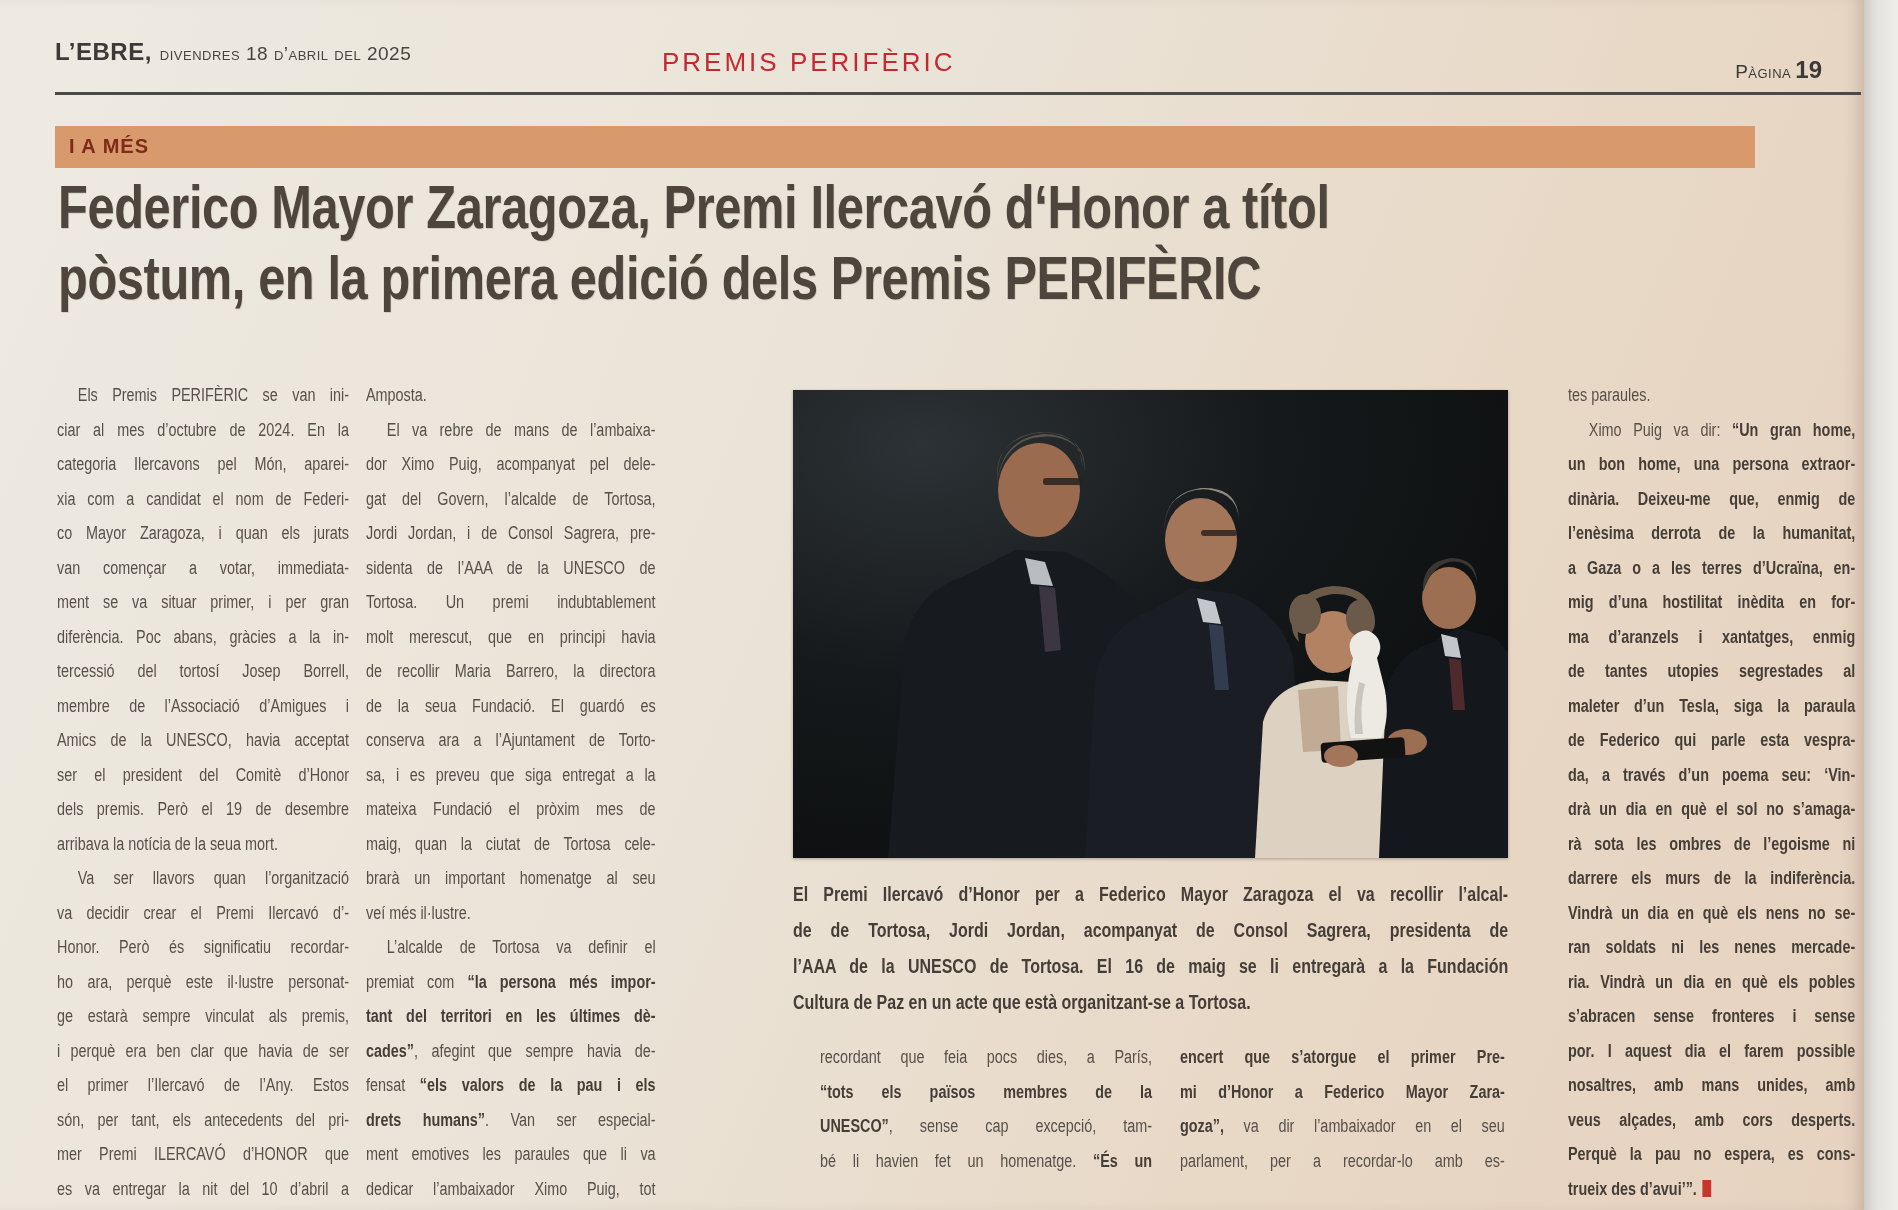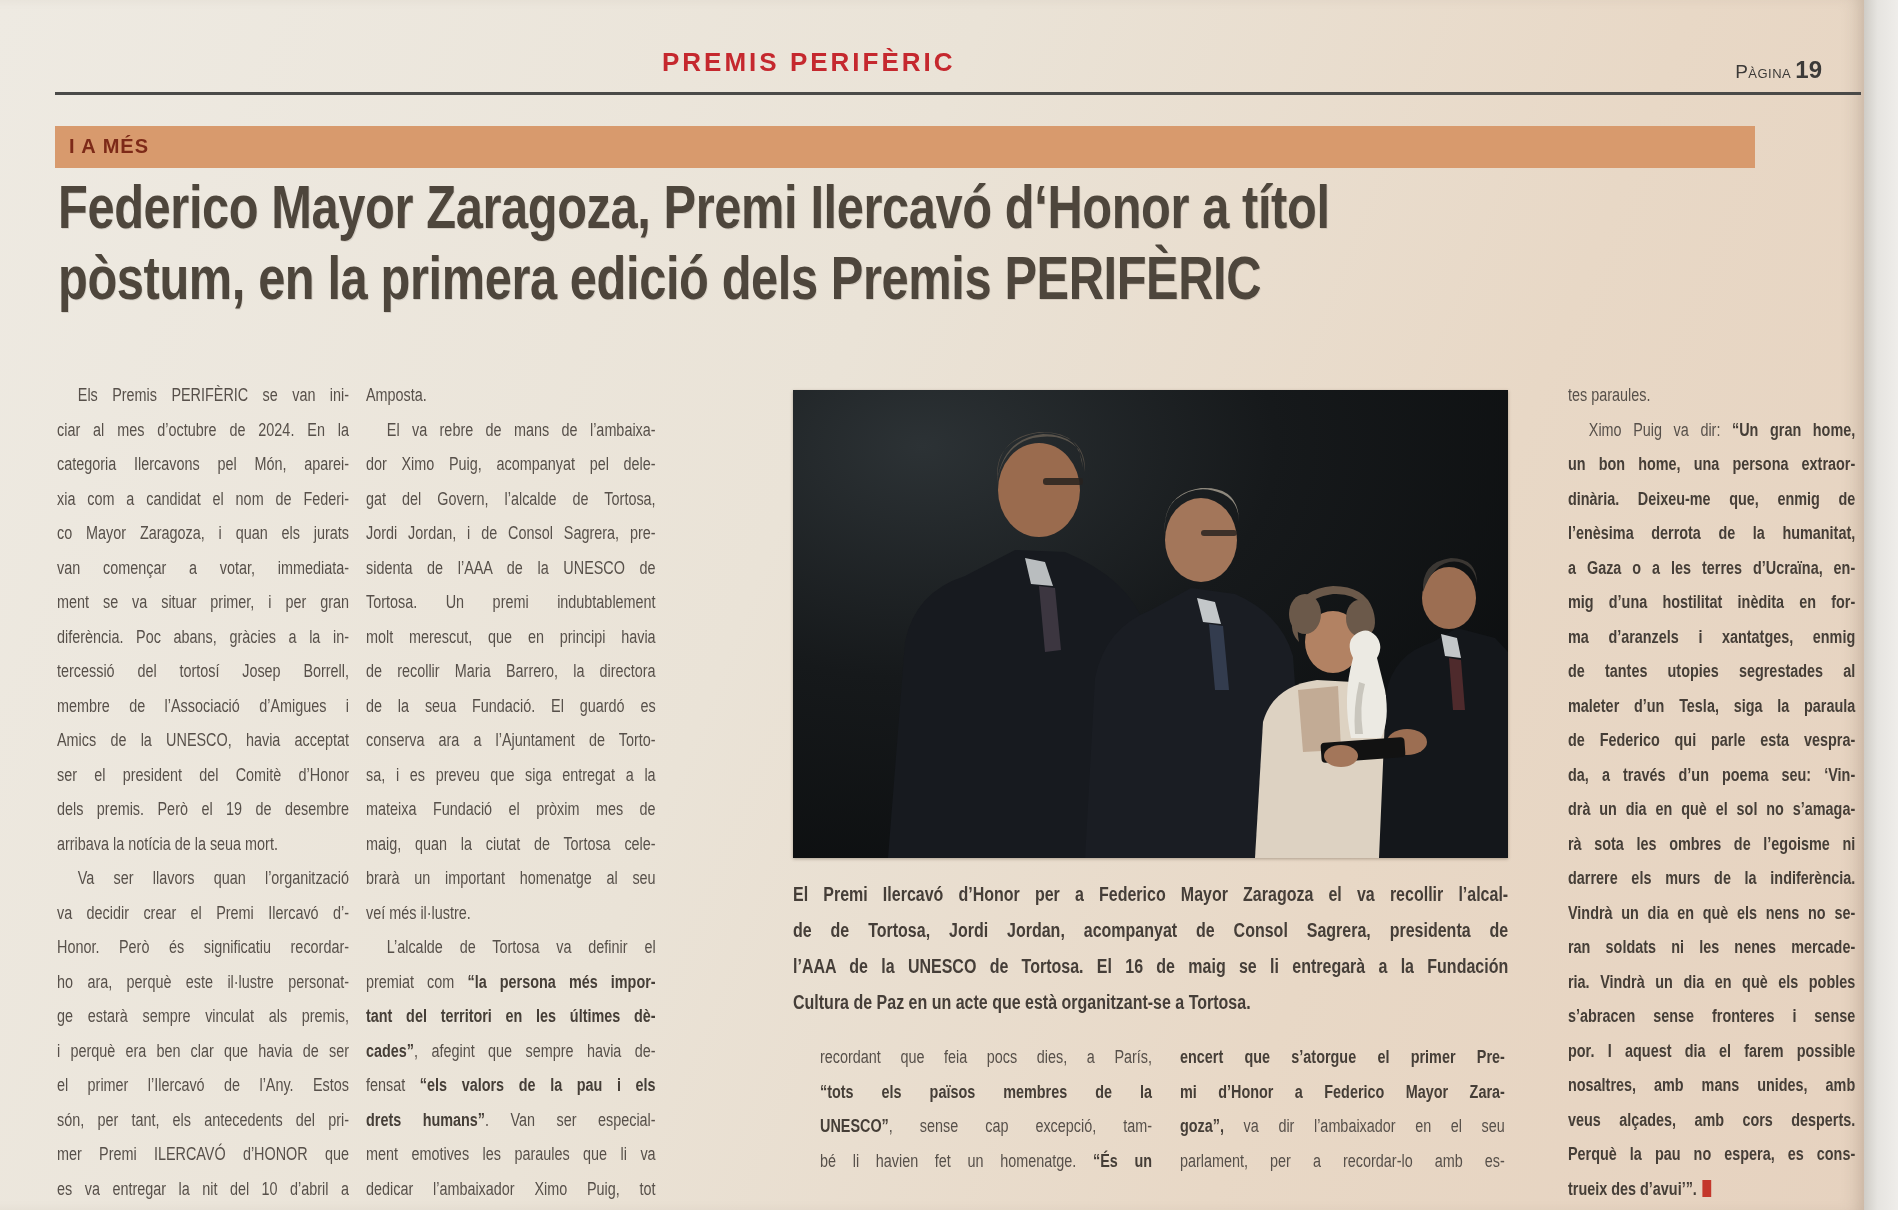--- a/index.html
+++ b/index.html
@@ -19,21 +19,21 @@
     position:absolute;right:0;top:0;width:34px;height:1210px;
     background:linear-gradient(90deg,#cfccc6 0%,#e6e4e0 40%,#efedea 100%);
   }
   
   .masthead{position:absolute;left:55px;top:38px;color:#3c3a38;white-space:nowrap;}
   .masthead b{font-size:24px;letter-spacing:.5px;}
   .sc{font-variant:small-caps;letter-spacing:.5px;}
   .masthead .sc{font-size:19px;margin-left:8px;color:#47443f;}
   .section-title{
     position:absolute;left:662px;top:47px;
-    font-size:26px;font-weight:700;letter-spacing:3px;
+    font-size:26px;font-weight:400;letter-spacing:3px;
     color:var(--accent,#c5282e);white-space:nowrap;
   }
   .page-num{position:absolute;right:42px;top:56px;color:#3c3a38;white-space:nowrap;text-align:center;}
   .page-num .sc{font-size:19px;font-weight:400;}
   .page-num b{font-size:24px;margin-left:4px;}
   .header-rule{position:absolute;left:55px;top:92px;width:1806px;height:3px;background:var(--rule,#4a4a48);}
   
   .kicker{
     position:absolute;left:55px;top:126px;width:1700px;height:42px;
     background:var(--kicker-bg,#d89a6d);
@@ -82,20 +82,23 @@
     transform:scaleX(.8);transform-origin:0 0;
     font-size:20px;line-height:36px;font-weight:700;
     color:var(--caption-text,#453e38);
   }
 </style>
 </head>
 <body>
 
 <div class="paper">
 
+  <div class="masthead">
+    <b>L’EBRE,</b><span class="sc">divendres 18 d’abril del 2025</span>
+  </div>
   <div class="section-title">PREMIS PERIFÈRIC</div>
   <div class="page-num">
     <span class="sc">Pàgina</span><b>19</b>
   </div>
   <div class="header-rule"></div>
 
   <div class="kicker">
     <span class="kicker-label">I A MÉS</span>
   </div>
 

